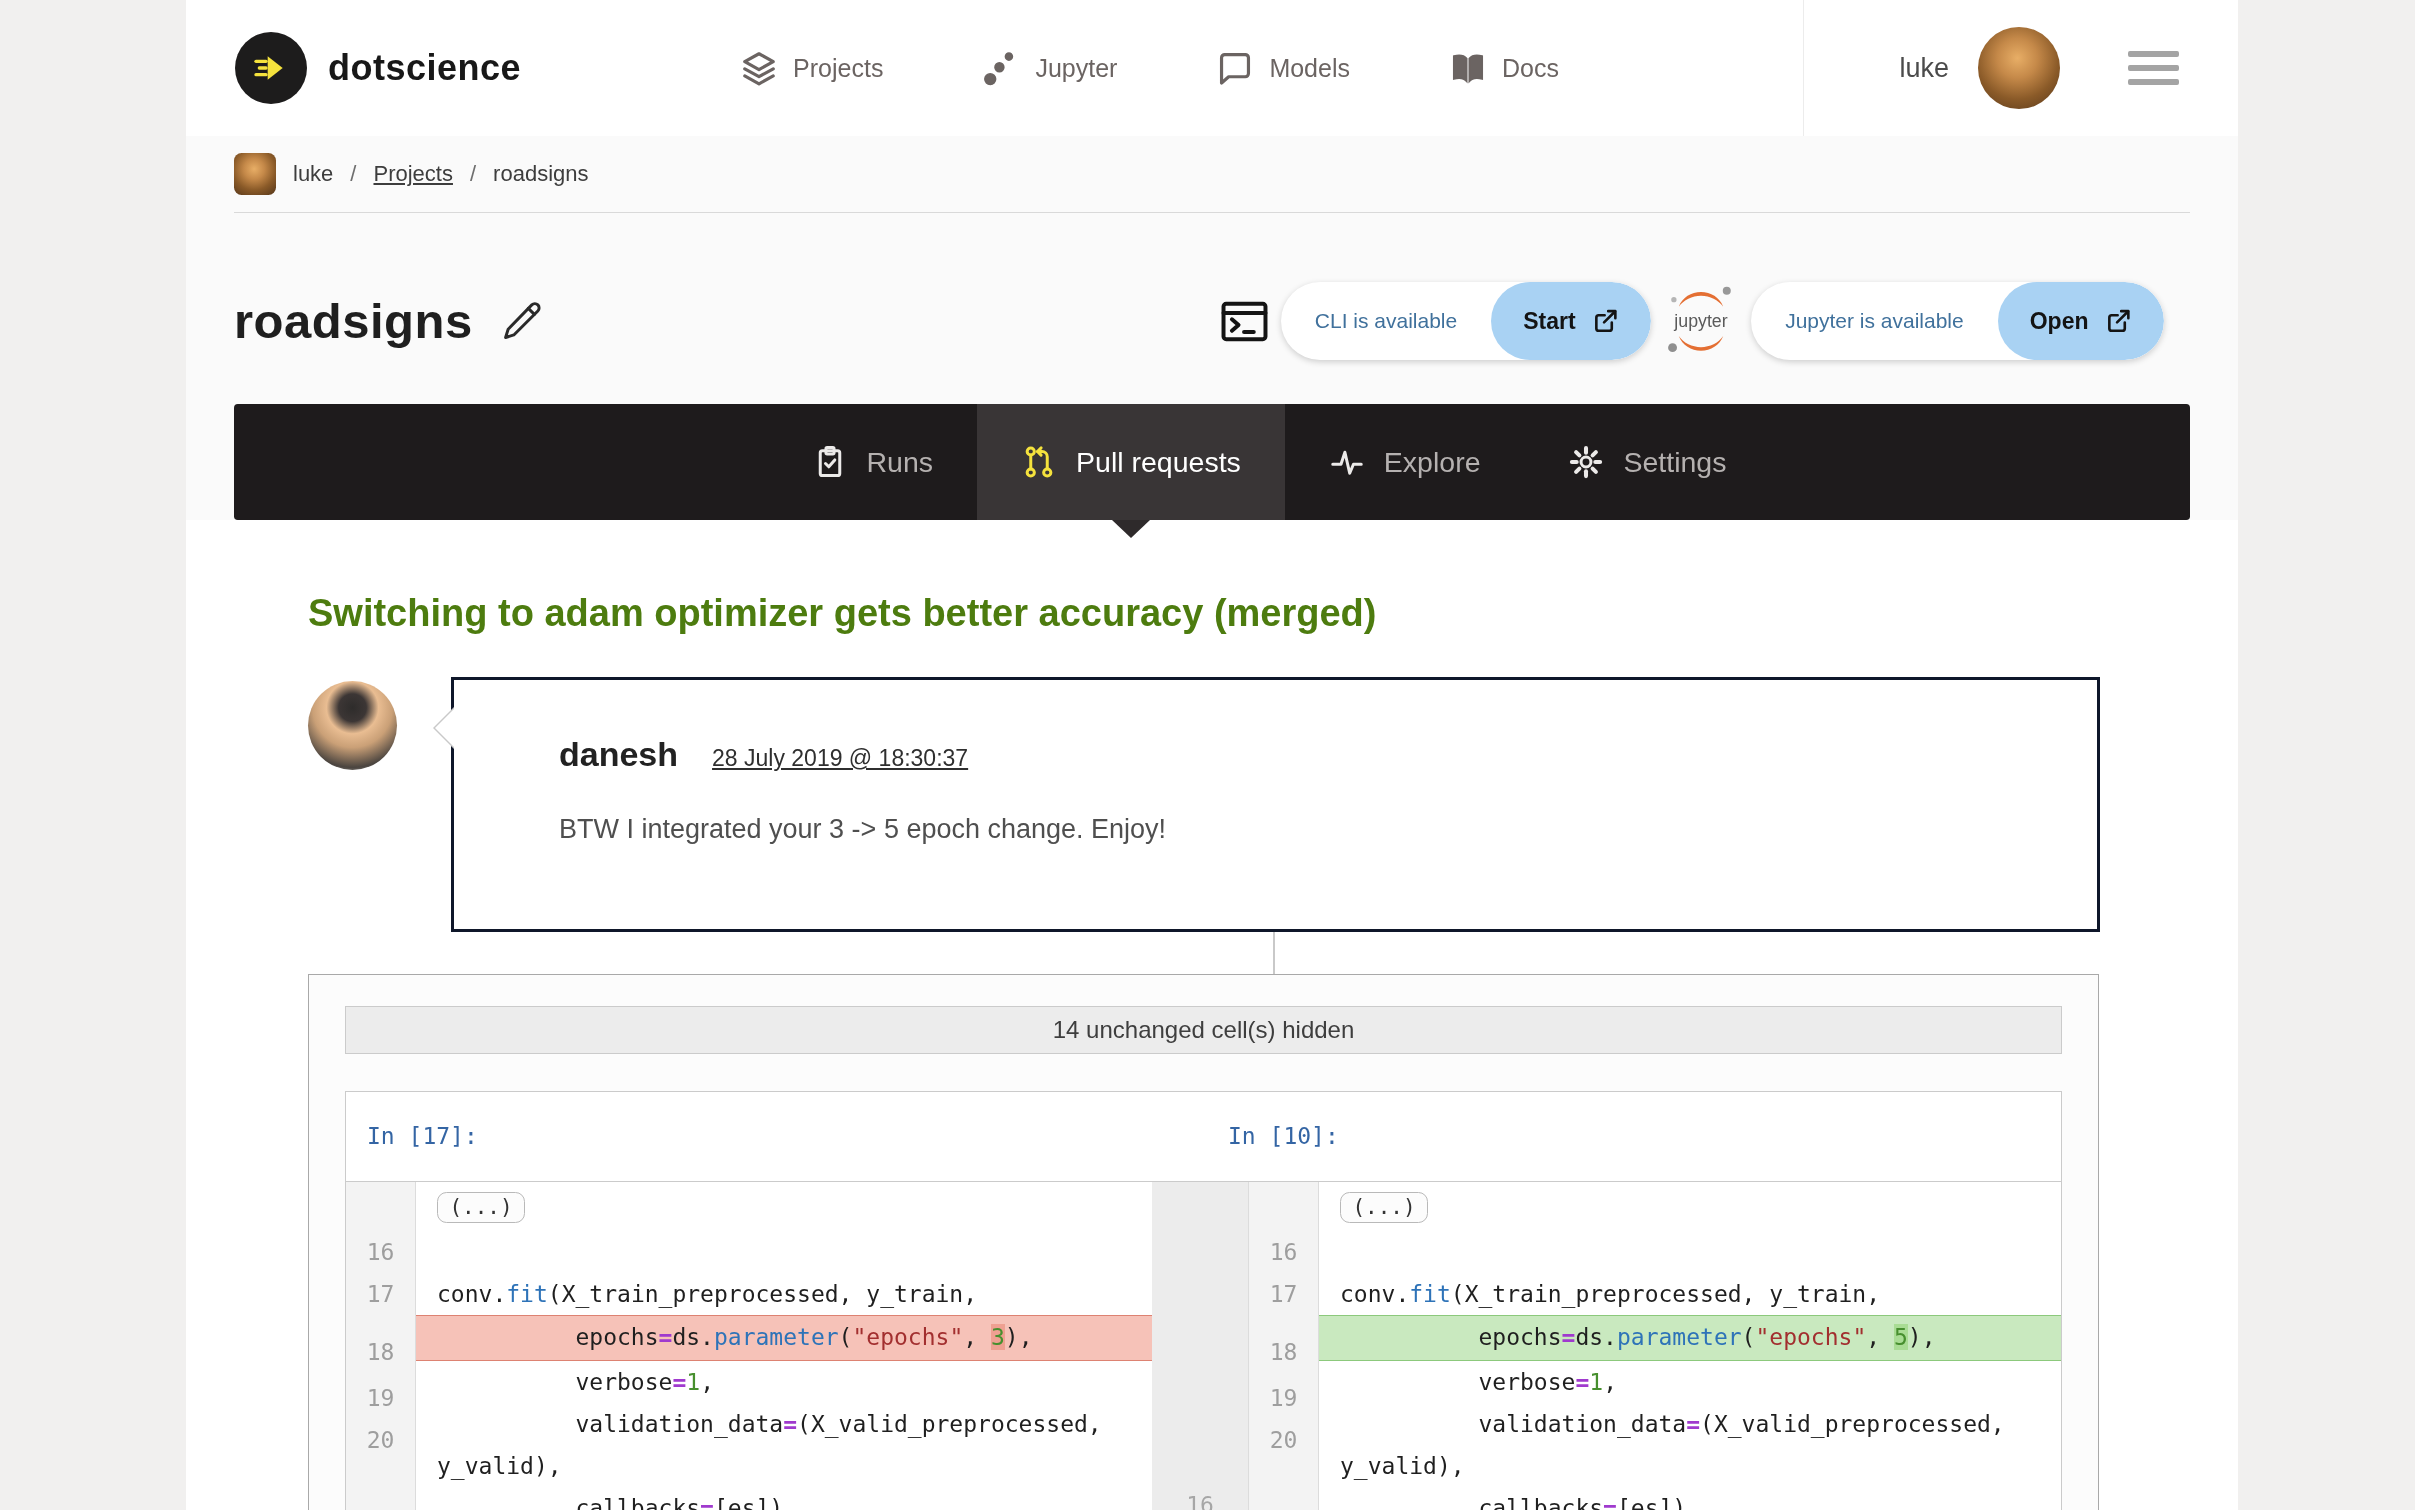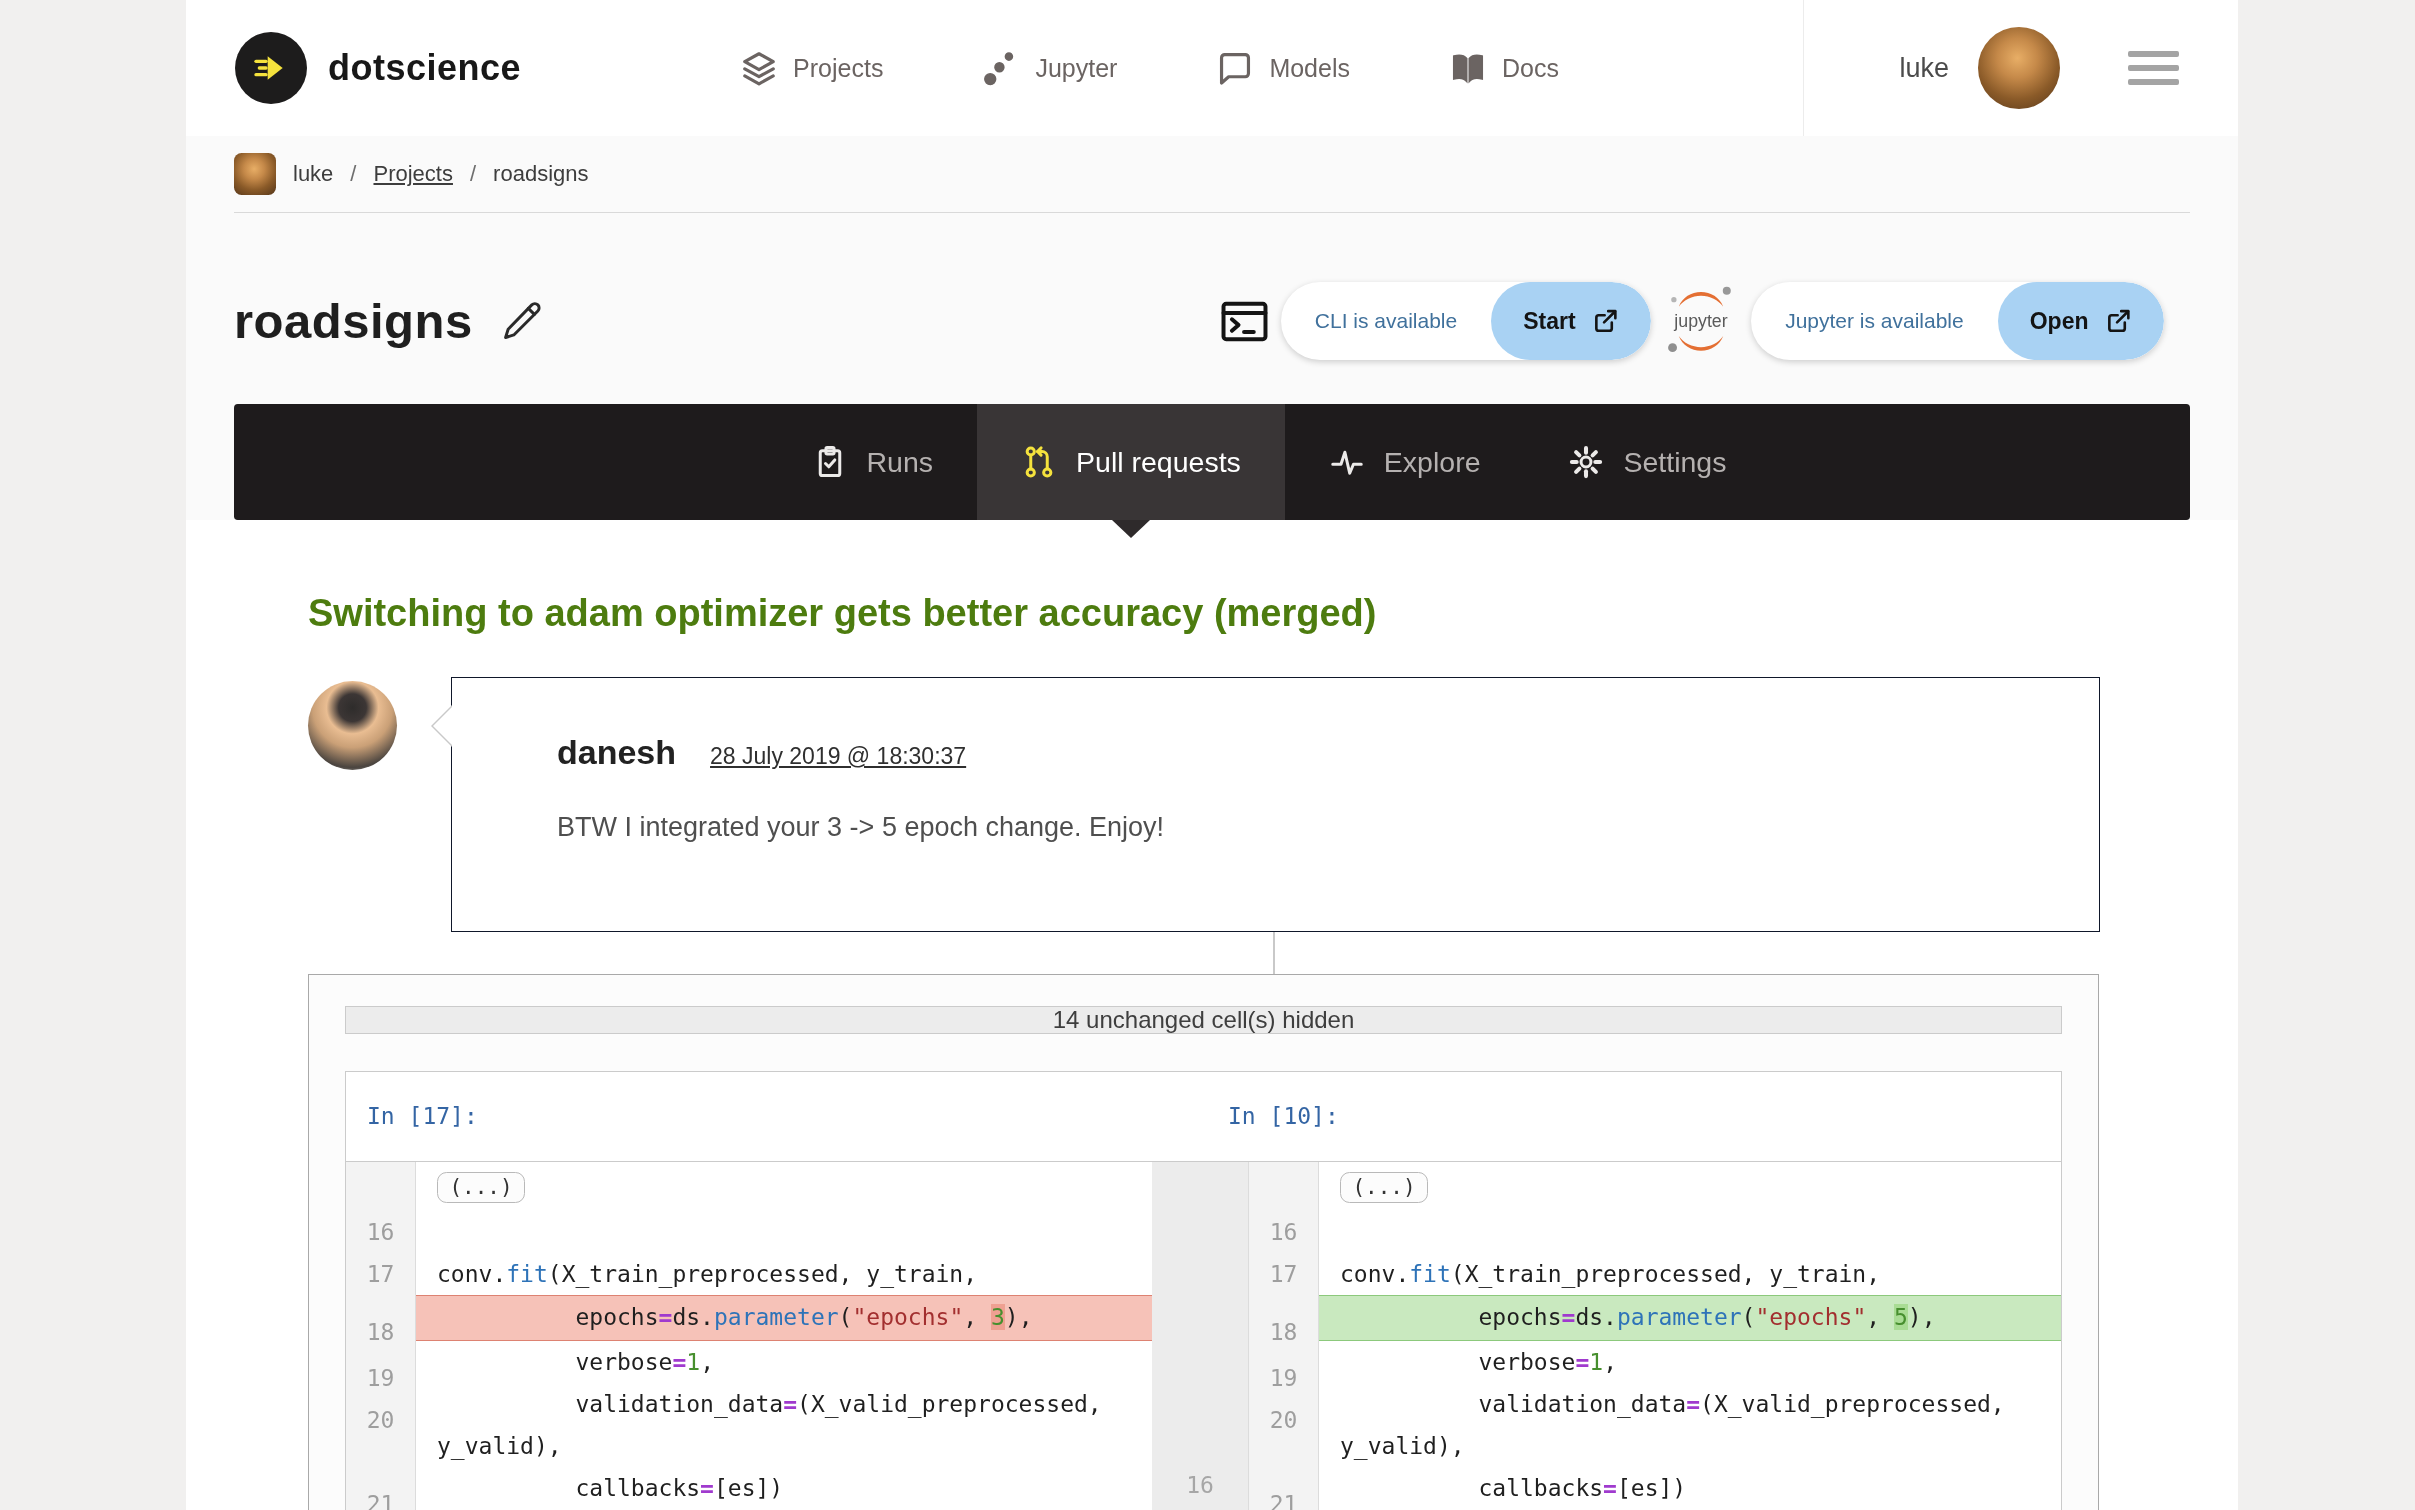--- a/index.html
+++ b/index.html
@@ -57,36 +57,36 @@
   .tab.active::after { content: ''; position: absolute; left: 50%; bottom: -18px; transform: translateX(-50%);
     border: 19px solid transparent; border-top: 18px solid #2e2a2b; border-bottom: 0; }
 
   
   .main { background: #fff; padding: 0 138px 76px 122px; min-height: 989px; }
   .pr-title { font-size: 38px; font-weight: 700; color: #4d7c0f; padding-top: 72px; }
 
   .comment-row { position: relative; margin-top: 42px; min-height: 255px; }
   .avatar-danesh { position: absolute; left: 0; top: 3.8px; width: 89px; height: 89px; border-radius: 50%;
     background: radial-gradient(circle at 50% 30%, #2e2c2b 0%, #3c3635 18%, #e9bd92 34%, #caa077 52%, #4a443f 78%, #c9c6c2 96%); }
-  .bubble { position: relative; margin-left: 143px; height: 255px; background: #fff; border: 1px solid #0f172a;
+  .bubble { position: relative; margin-left: 143px; height: 255px; background: #fff; border: 3px solid #0f172a;
     padding: 55px 38px 38px 105px; }
   .bubble::before { content: ''; position: absolute; left: -21px; top: 27px;
     border-style: solid; border-width: 21px 21px 21px 0; border-color: transparent #c9c9c9 transparent transparent; }
   .bubble::after { content: ''; position: absolute; left: -19px; top: 28.5px;
     border-style: solid; border-width: 19px 19px 19px 0; border-color: transparent #fff transparent transparent; }
   .comment-head { display: flex; align-items: baseline; gap: 34px; }
   .comment-author { font-size: 34px; font-weight: 700; color: #222; }
   .comment-time { font-size: 23px; color: #2f2f2f; text-decoration: underline; cursor: pointer; }
   .comment-body { margin-top: 40px; font-size: 27px; color: #4f4f4f; }
 
   .connector { width: 1.9px; height: 42px; background: #c9c9c9; margin-left: 965px; }
 
   
   .diff-outer { width: 1791px; background: #fcfcfc; border: 1px solid #a9a9a9; padding: 31px 36px 57px; }
-  .hidden-bar { height: 28px; background: #ececec; border: 1px solid #cbcbcb; display: flex; align-items: center;
+  .hidden-bar { height: 48px; background: #ececec; border: 1px solid #cbcbcb; display: flex; align-items: center;
     justify-content: center; font-size: 24px; color: #3e3e3e; cursor: pointer; }
   .diff-table { margin-top: 37px; border: 1px solid #cbcbcb; background: #fff; }
   .prompt-row { position: relative; height: 90px; border-bottom: 1px solid #cbcbcb; background: #fff; }
   .prompt { position: absolute; top: 31px; font-family: "DejaVu Sans Mono", monospace; font-size: 23px; color: #3465a4; }
   .prompt.left { left: 21px; } .prompt.right { left: 882px; }
 
   .diff-body { display: flex; align-items: stretch; }
   .gutter { width: 70px; background: #f3f3f3; border-right: 1px solid #dcdcdc; flex: none; }
   .code { width: 736px; flex: none; overflow: hidden; }
   .code.code-right { width: auto; flex: 1; }

